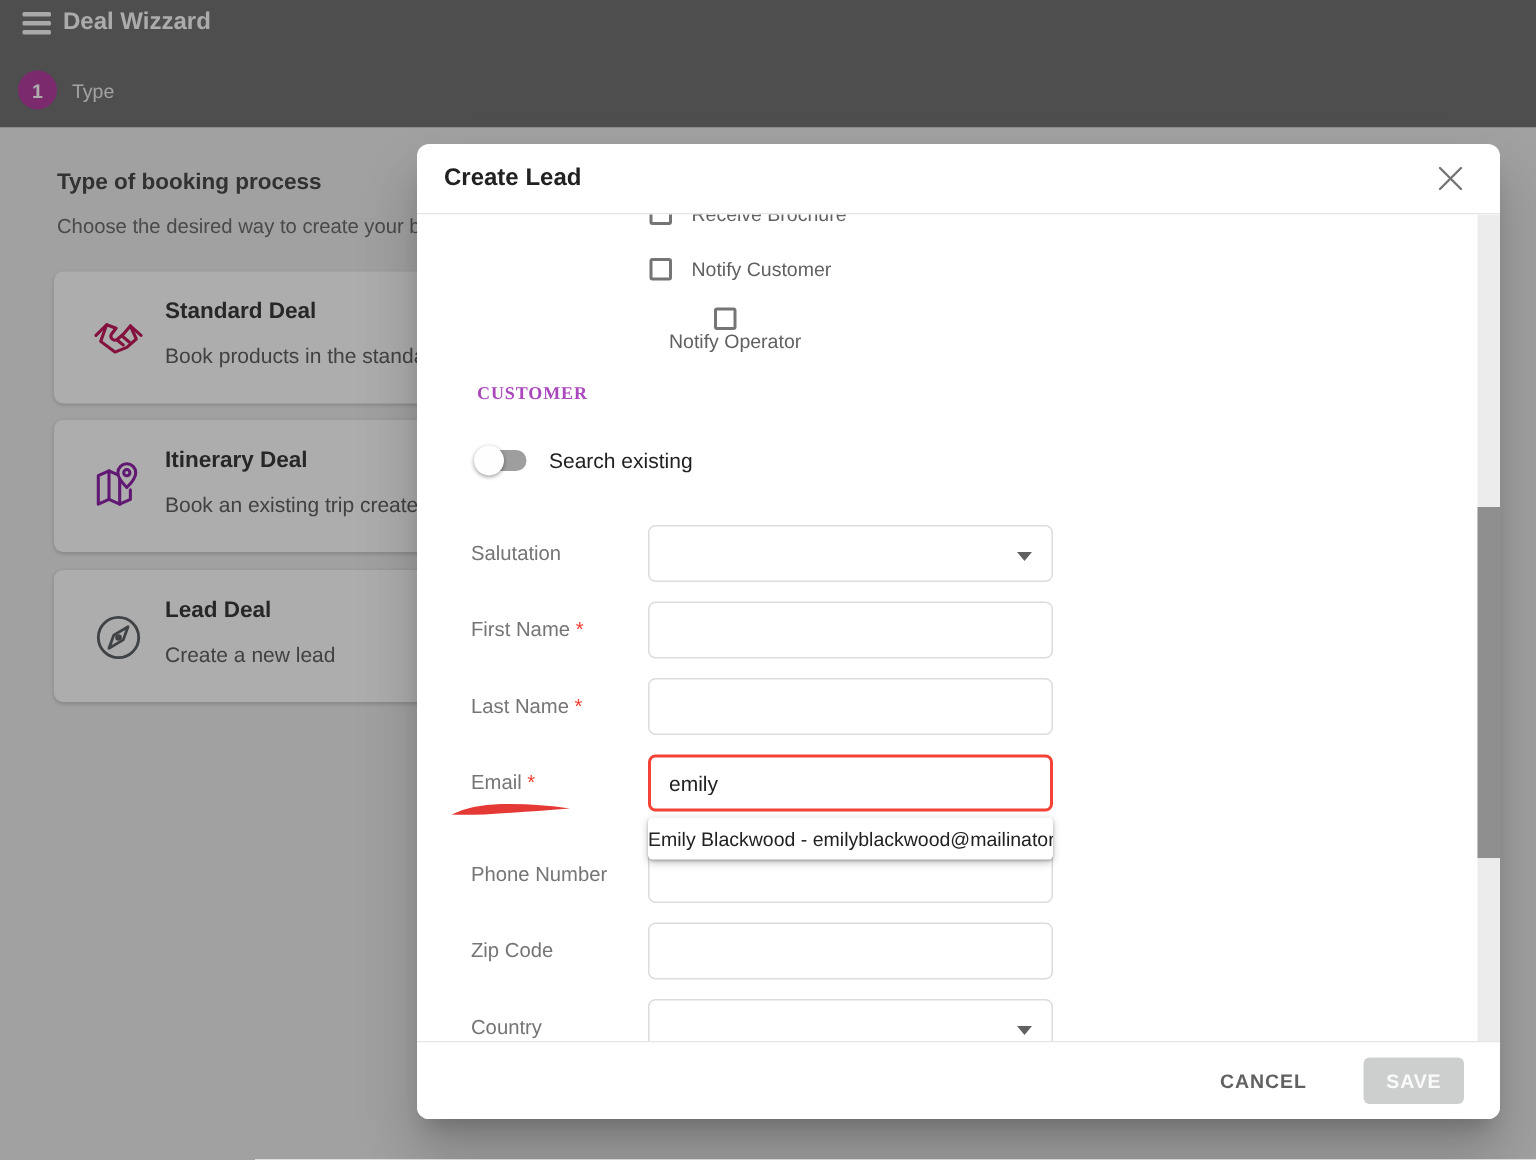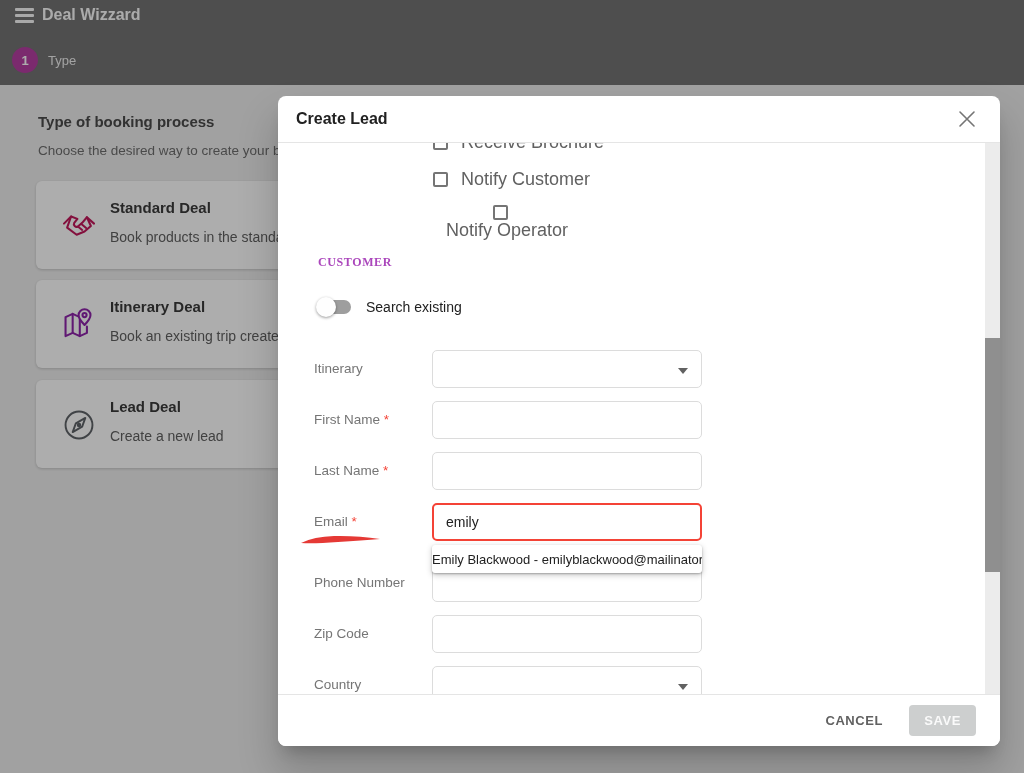--- a/index.html
+++ b/index.html
@@ -38,21 +38,21 @@
   .modal-title { position:absolute; left:18px; top:14px; font-size:16px; font-weight:bold; color:#212121; }
   .modal-close { position:absolute; right:22px; top:12px; width:22px; height:22px; cursor:pointer; }
 
   .modal-body { position:absolute; left:0; top:47px; width:722px; height:551px; overflow:hidden; background:#fff; }
 
   .m-scrollbar { position:absolute; right:0; top:0; width:15px; height:551px; background:#ececec; }
   .m-scroll-thumb { position:absolute; left:0; top:195px; width:15px; height:234px; background:#8f8f8f; cursor:pointer; }
 
   .cb-row { position:absolute; left:155px; height:20px; display:flex; align-items:center; cursor:pointer; }
   .cb-box { width:15px; height:15px; border:2px solid #757575; border-radius:2px; background:#fff; flex:0 0 auto; }
-  .cb-label { margin-left:13px; font-size:18px; color:#616161; white-space:nowrap; }
+  .cb-label { margin-left:13px; font-size:13px; color:#616161; white-space:nowrap; }
 
   .section-label { position:absolute; left:40px; top:112px; font-size:12px; font-weight:bold;
                    letter-spacing:0.6px; color:#ab47bc;font-family:Liberation Serif, serif; }
 
   .toggle-row { position:absolute; left:40px; top:153px; height:22px; display:flex; align-items:center; cursor:pointer; }
   .toggle-track { position:relative; width:33px; height:14px; border-radius:7px; background:#9e9e9e; }
   .toggle-thumb { position:absolute; left:-2px; top:-3px; width:20px; height:20px; border-radius:50%;
                   background:#fefefe; box-shadow:0 1px 3px rgba(0,0,0,0.4); }
   .toggle-label { margin-left:15px; font-size:14px; color:#212121; }
 
@@ -75,21 +75,21 @@
                       border-radius:3px; box-shadow:0 1px 2px rgba(0,0,0,0.25), 0 2px 6px rgba(0,0,0,0.22);
                       z-index:3; display:flex; align-items:center; justify-content:center; cursor:pointer; }
   .suggestion-text { font-size:13px; color:#212121; white-space:nowrap; overflow:hidden; }
 
   .modal-footer { position:absolute; left:0; bottom:0; width:100%; height:52px; border-top:1px solid #e5e5e5;
                   display:flex; align-items:center; justify-content:flex-end; padding-right:24px;
                   background:#fff; border-radius:0 0 8px 8px; }
   .btn-cancel { font-size:13px; font-weight:bold; letter-spacing:0.6px; color:#616161; background:none;
                 border:none; cursor:pointer; padding:8px 10px; font-family:"Liberation Sans",sans-serif; }
   .btn-save { font-size:13px; font-weight:bold; letter-spacing:0.6px; color:#fafafa; background:#cdcfcf;
-              border:none; border-radius:4px; padding:8px 15px; margin-left:16px; cursor:default;
+              border:none; border-radius:4px; padding:8px 15px; margin-left:28px; cursor:default;
               font-family:"Liberation Sans",sans-serif;text-align:right; }
 </style>
 </head>
 <body>
 
 <div class="screen">
 
   <div class="appbar">
     <div class="hamburger">
         <span></span>
@@ -176,21 +176,21 @@
       <div class="section-label">CUSTOMER</div>
 
       <div class="toggle-row">
         <span class="toggle-track">
             <span class="toggle-thumb"></span>
           </span>
         <span class="toggle-label">Search existing</span>
       </div>
 
       <div class="form-row" style="top:207px;">
-        <div class="form-label"><span>Itinerary</span></div>
+        <div class="form-label"><span>Salutation</span></div>
         <div class="select-box">
           <span class="select-arrow"></span>
         </div>
       </div>
 
       <div class="form-row" style="top:258px;">
         <div class="form-label"><span>First Name</span> <span class="req">*</span></div>
         <input class="text-input" value="" style="">
       </div>
 

